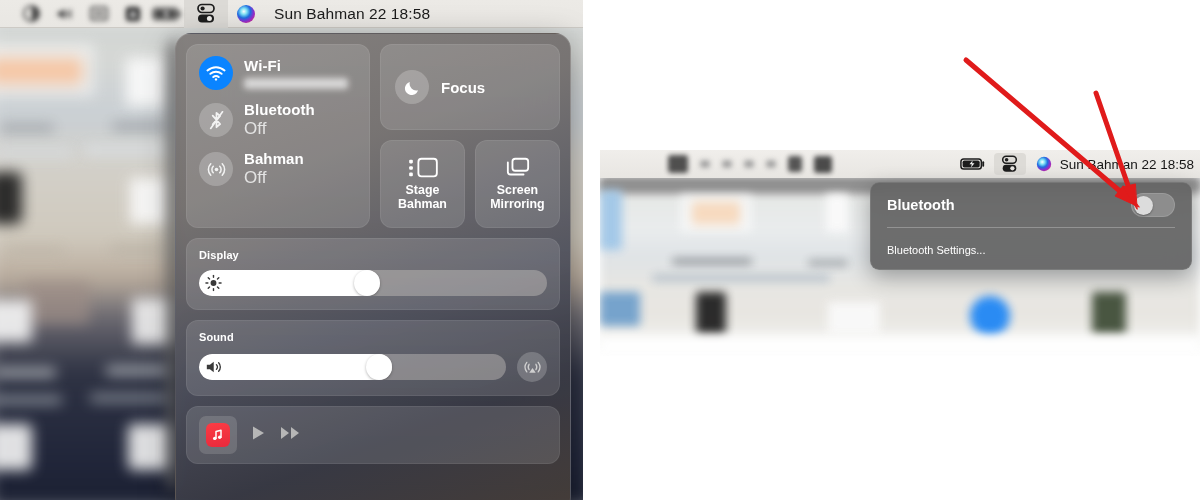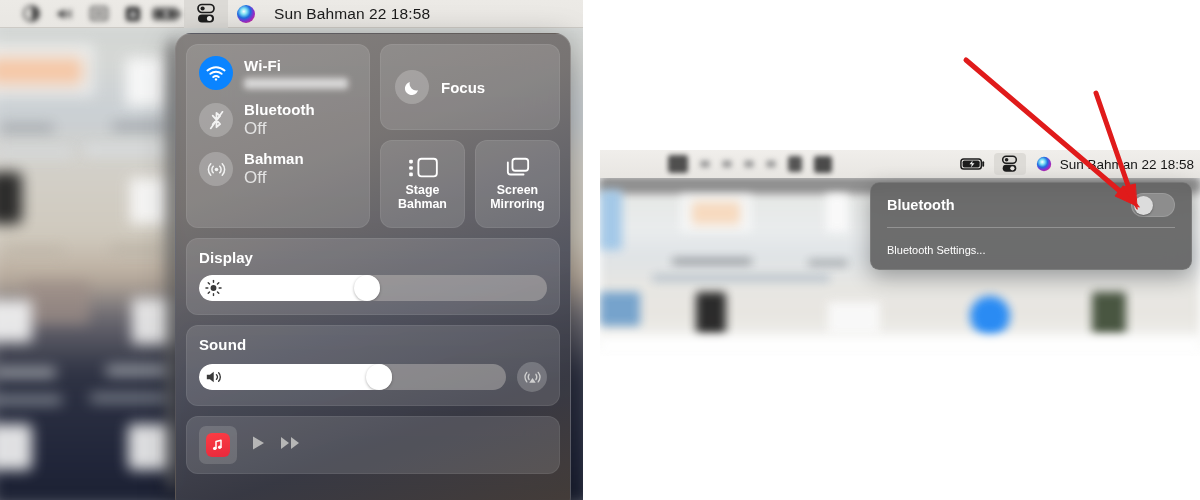--- a/index.html
+++ b/index.html
@@ -158,21 +158,21 @@
     font-size: 12.4px; font-weight: 700; color: #fff;
     line-height: 1.12; text-align: center;
   }
 
   
   .slider-card {
     margin-top: 10px;
     padding: 10px 12px 13px 12px;
   }
   .slider-head {
-    font-size: 15px; font-weight: 700; color: #fff;
+    font-size: 11px; font-weight: 700; color: #fff;
     margin-bottom: 9px; letter-spacing: .1px;
   }
   .slider-line { display: flex; align-items: center; gap: 11px; }
   .slider {
     position: relative;
     height: 26px; border-radius: 13px;
     background: rgba(210,205,200,.40);
     flex: 1 1 auto;
     overflow: hidden;
   }

